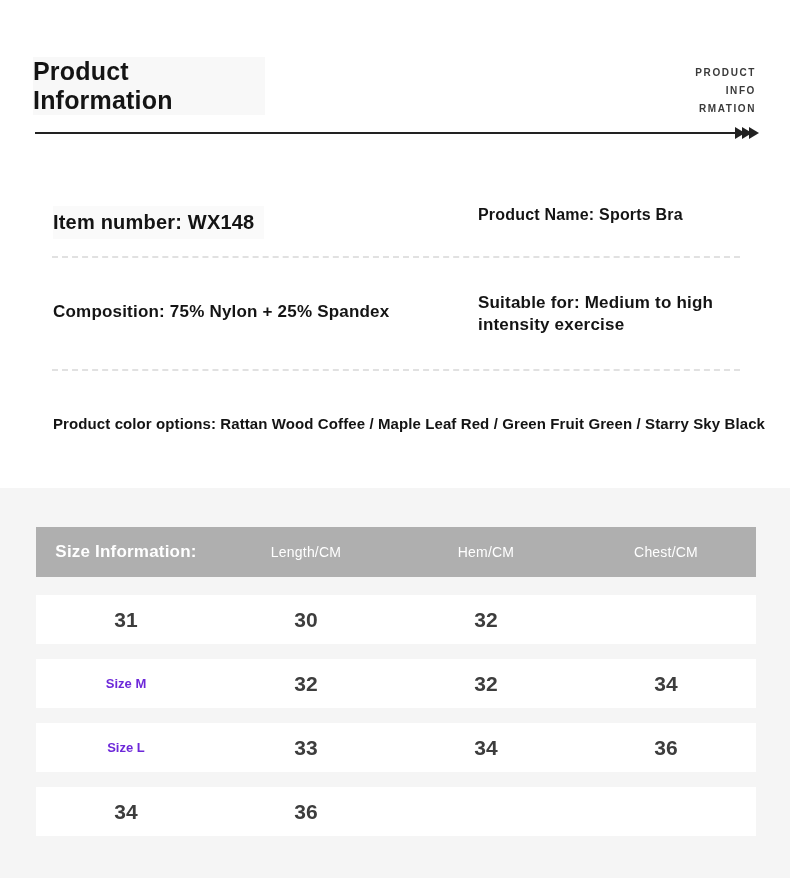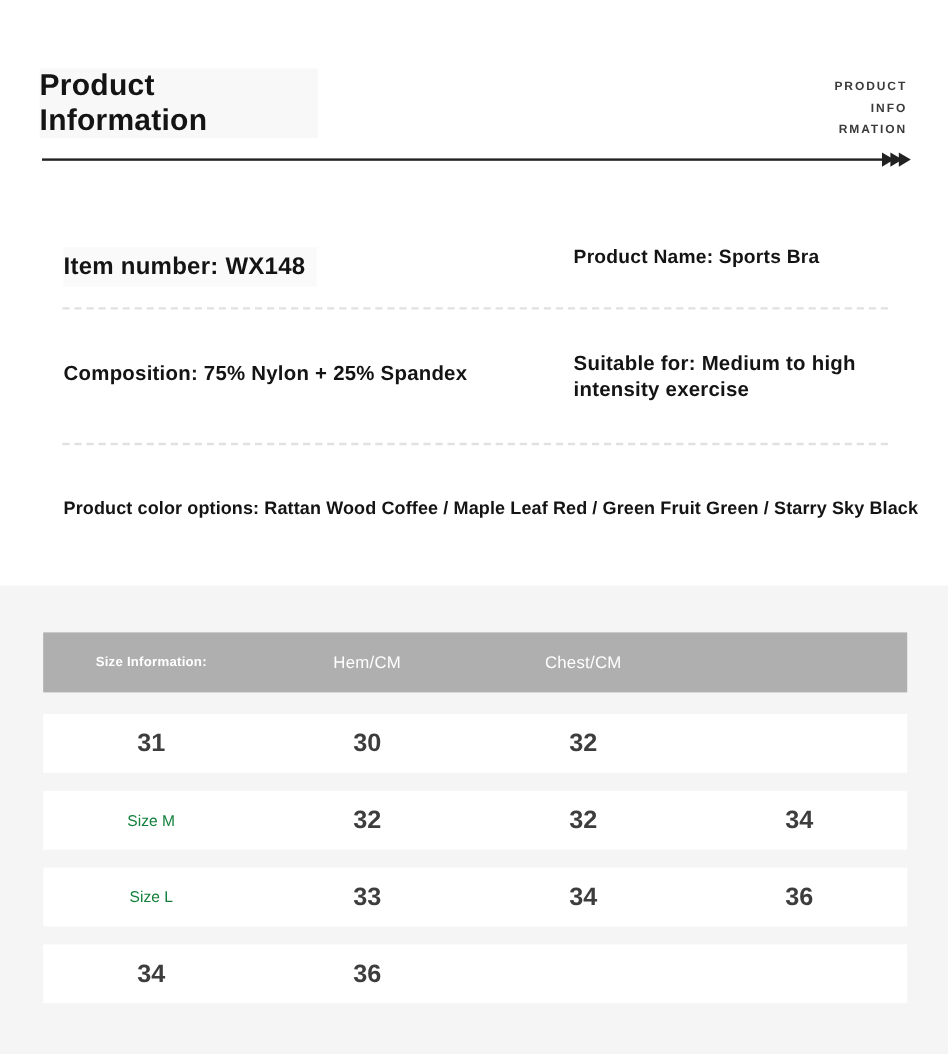--- a/index.html
+++ b/index.html
@@ -111,36 +111,36 @@
   }
   .t-cell {
     width: 25%;
     text-align: center;
   }
   .t-head {
     height: 50px;
     background: #afafaf;
     color: #ffffff;
   }
-  .t-head .t-cell.first { font-size: 11px; font-weight: 700; letter-spacing: 0.2px; }
+  .t-head .t-cell.first { font-size: 17px; font-weight: 700; letter-spacing: 0.2px; }
   .t-head .t-cell       { font-size: 14px; font-weight: 500; letter-spacing: 0.2px; }
   .t-data {
     height: 49px;
     background: #ffffff;
     margin-top: 15px;
   }
   .t-data.first { margin-top: 18px; }
   .t-data .num {
     font-size: 21px;
     font-weight: 600;
     color: #3d3d3d;
   }
   .label-s  { font-size: 17px; font-weight: 700; color: #222; }
   .label-m,
-  .label-l  { font-size: 13px; font-weight: 400; color: #15803d; }
+  .label-l  { font-size: 13px; font-weight: 700; color: #6d28d9; }
   .label-xl { font-size: 14px; font-weight: 700; color: #222; }
 </style>
 </head>
 <body>
 
 <div class="title-block">
   <div class="title">Product</div>
   <div class="title">Information</div>
 </div>
 
@@ -167,20 +167,21 @@
 
 <div class="dash dash-2"></div>
 
 <div class="info-label color-options">Product color options: Rattan Wood Coffee / Maple Leaf Red / Green Fruit Green / Starry Sky Black</div>
 
 <div class="lower-section"></div>
 
 <div class="size-table">
   <div class="t-row t-head">
     <div class="t-cell first">Size Information:</div>
+    <div class="t-cell">Length/CM</div>
     <div class="t-cell">Hem/CM</div>
     <div class="t-cell">Chest/CM</div>
   </div>
 
   <div class="t-row t-data first">
     <div class="t-cell num">31</div>
     <div class="t-cell num">30</div>
     <div class="t-cell num">32</div>
   </div>
 

